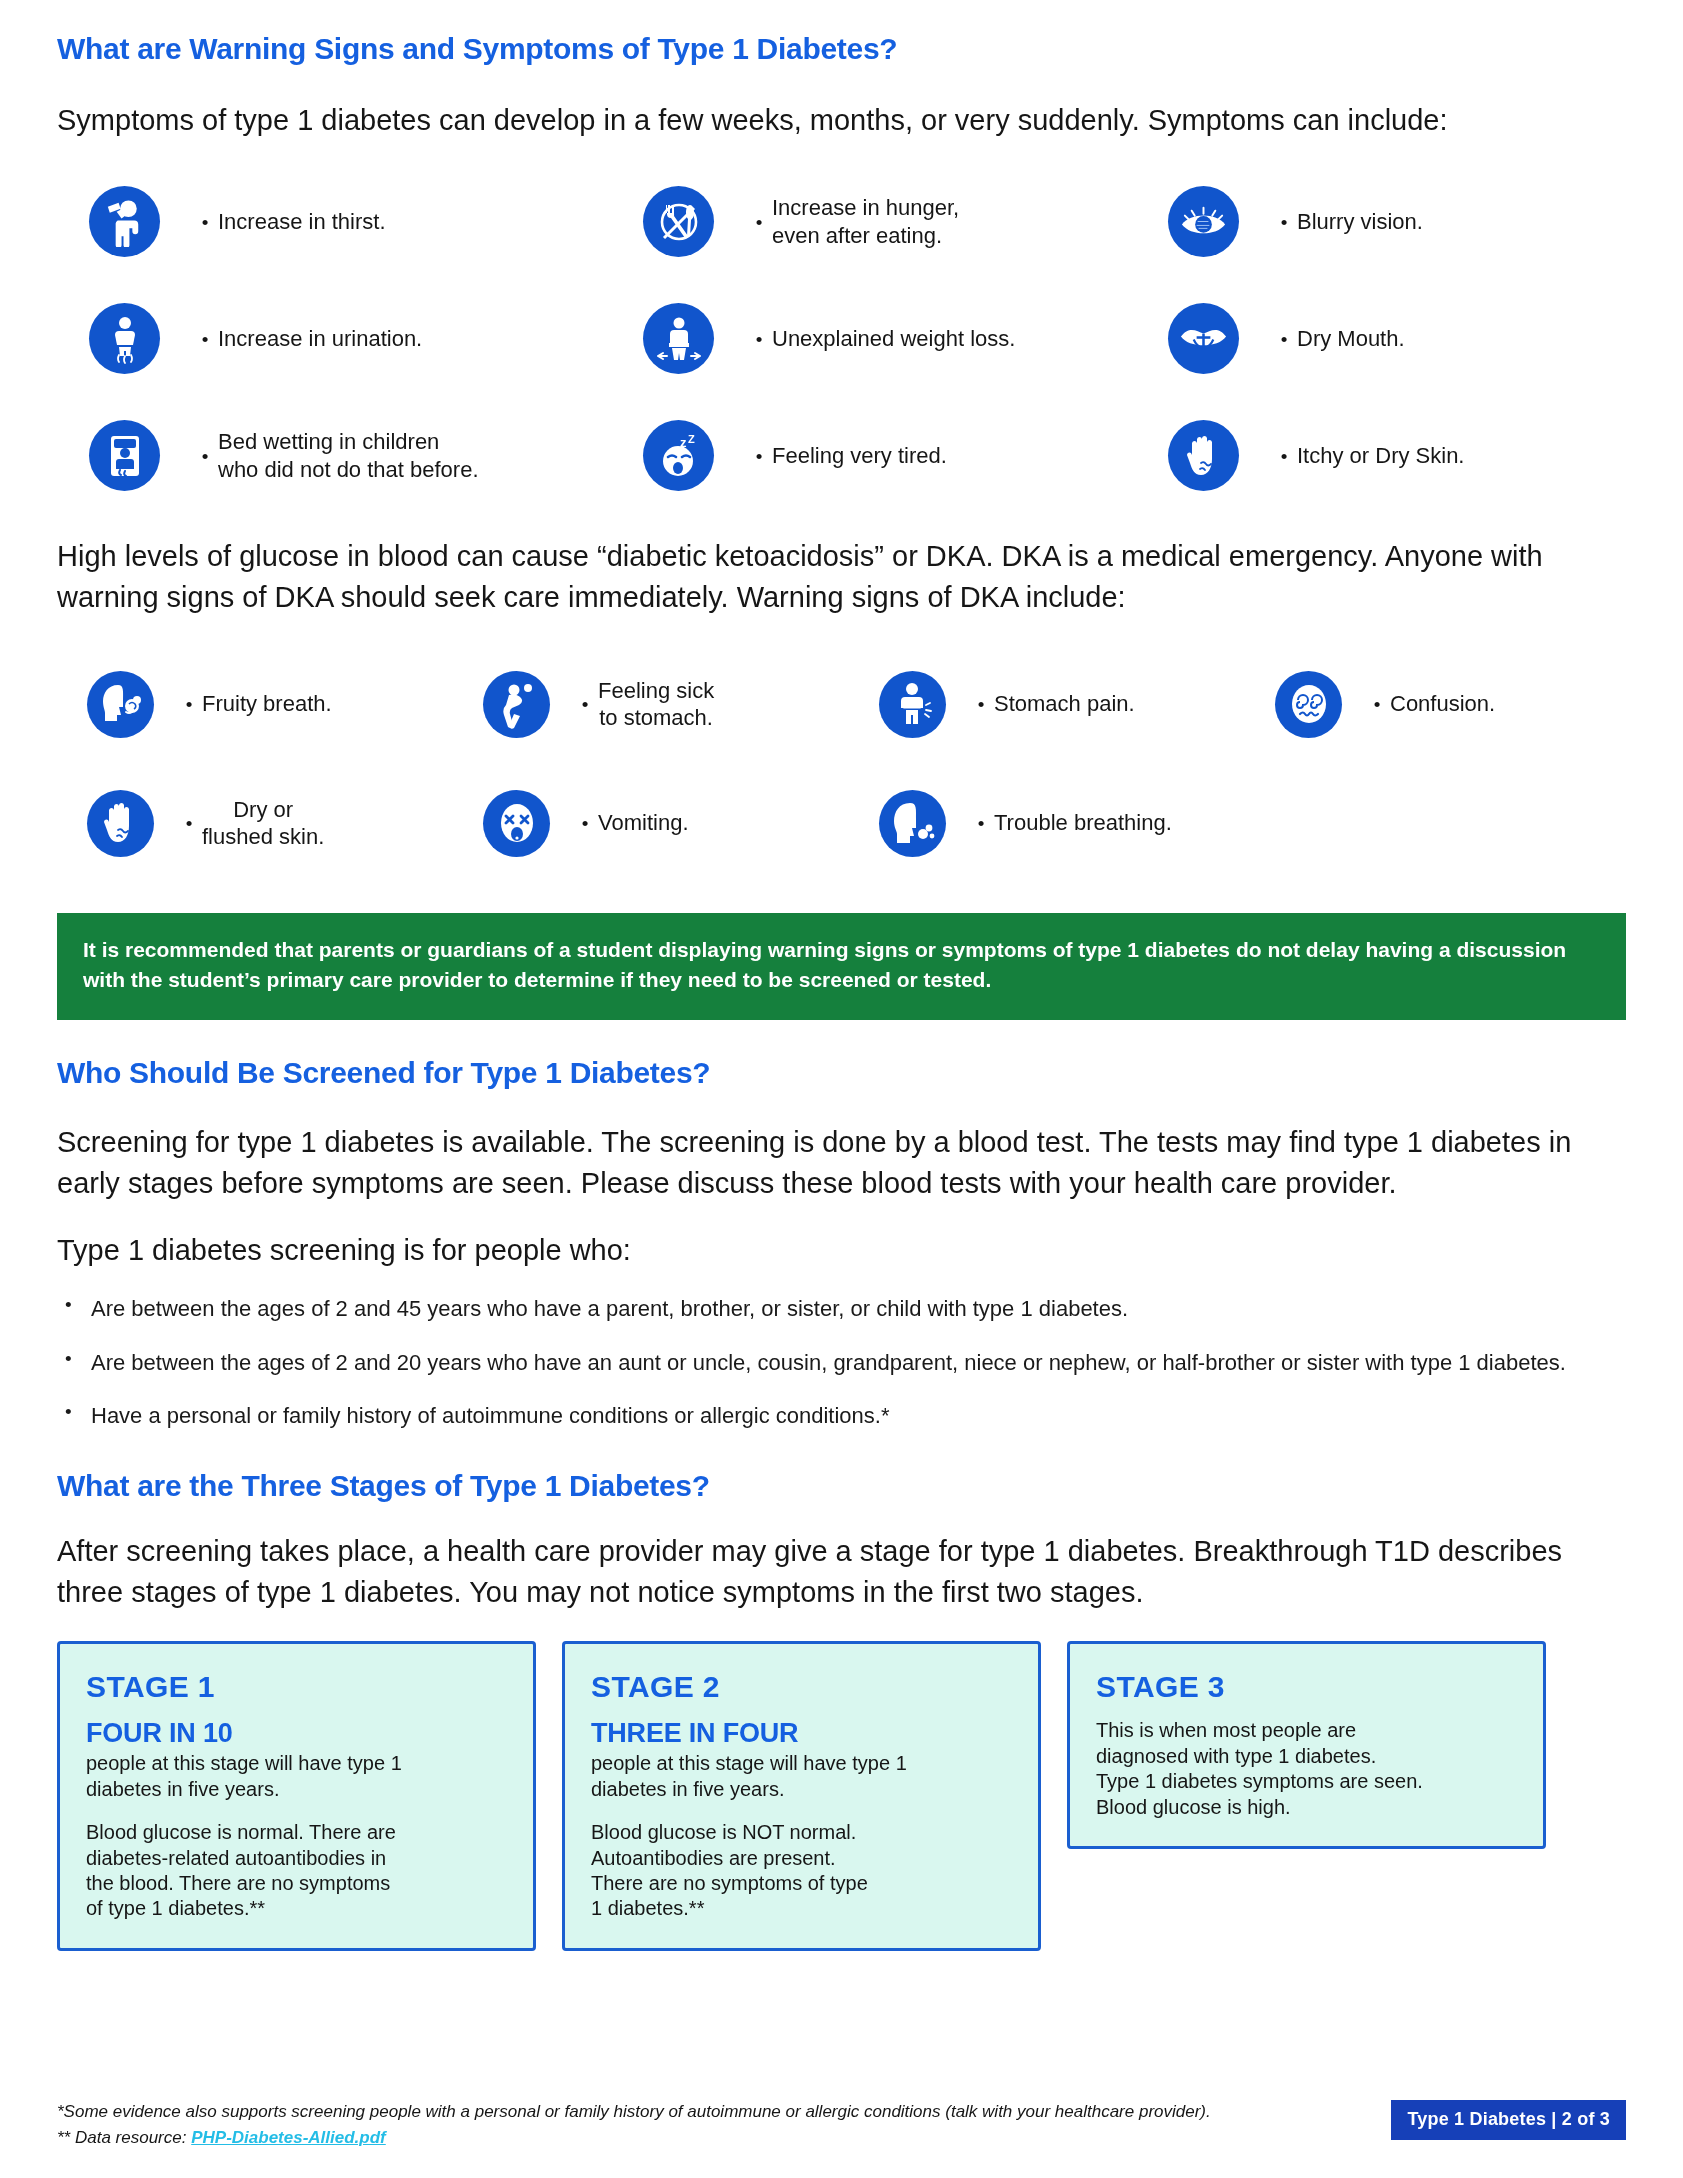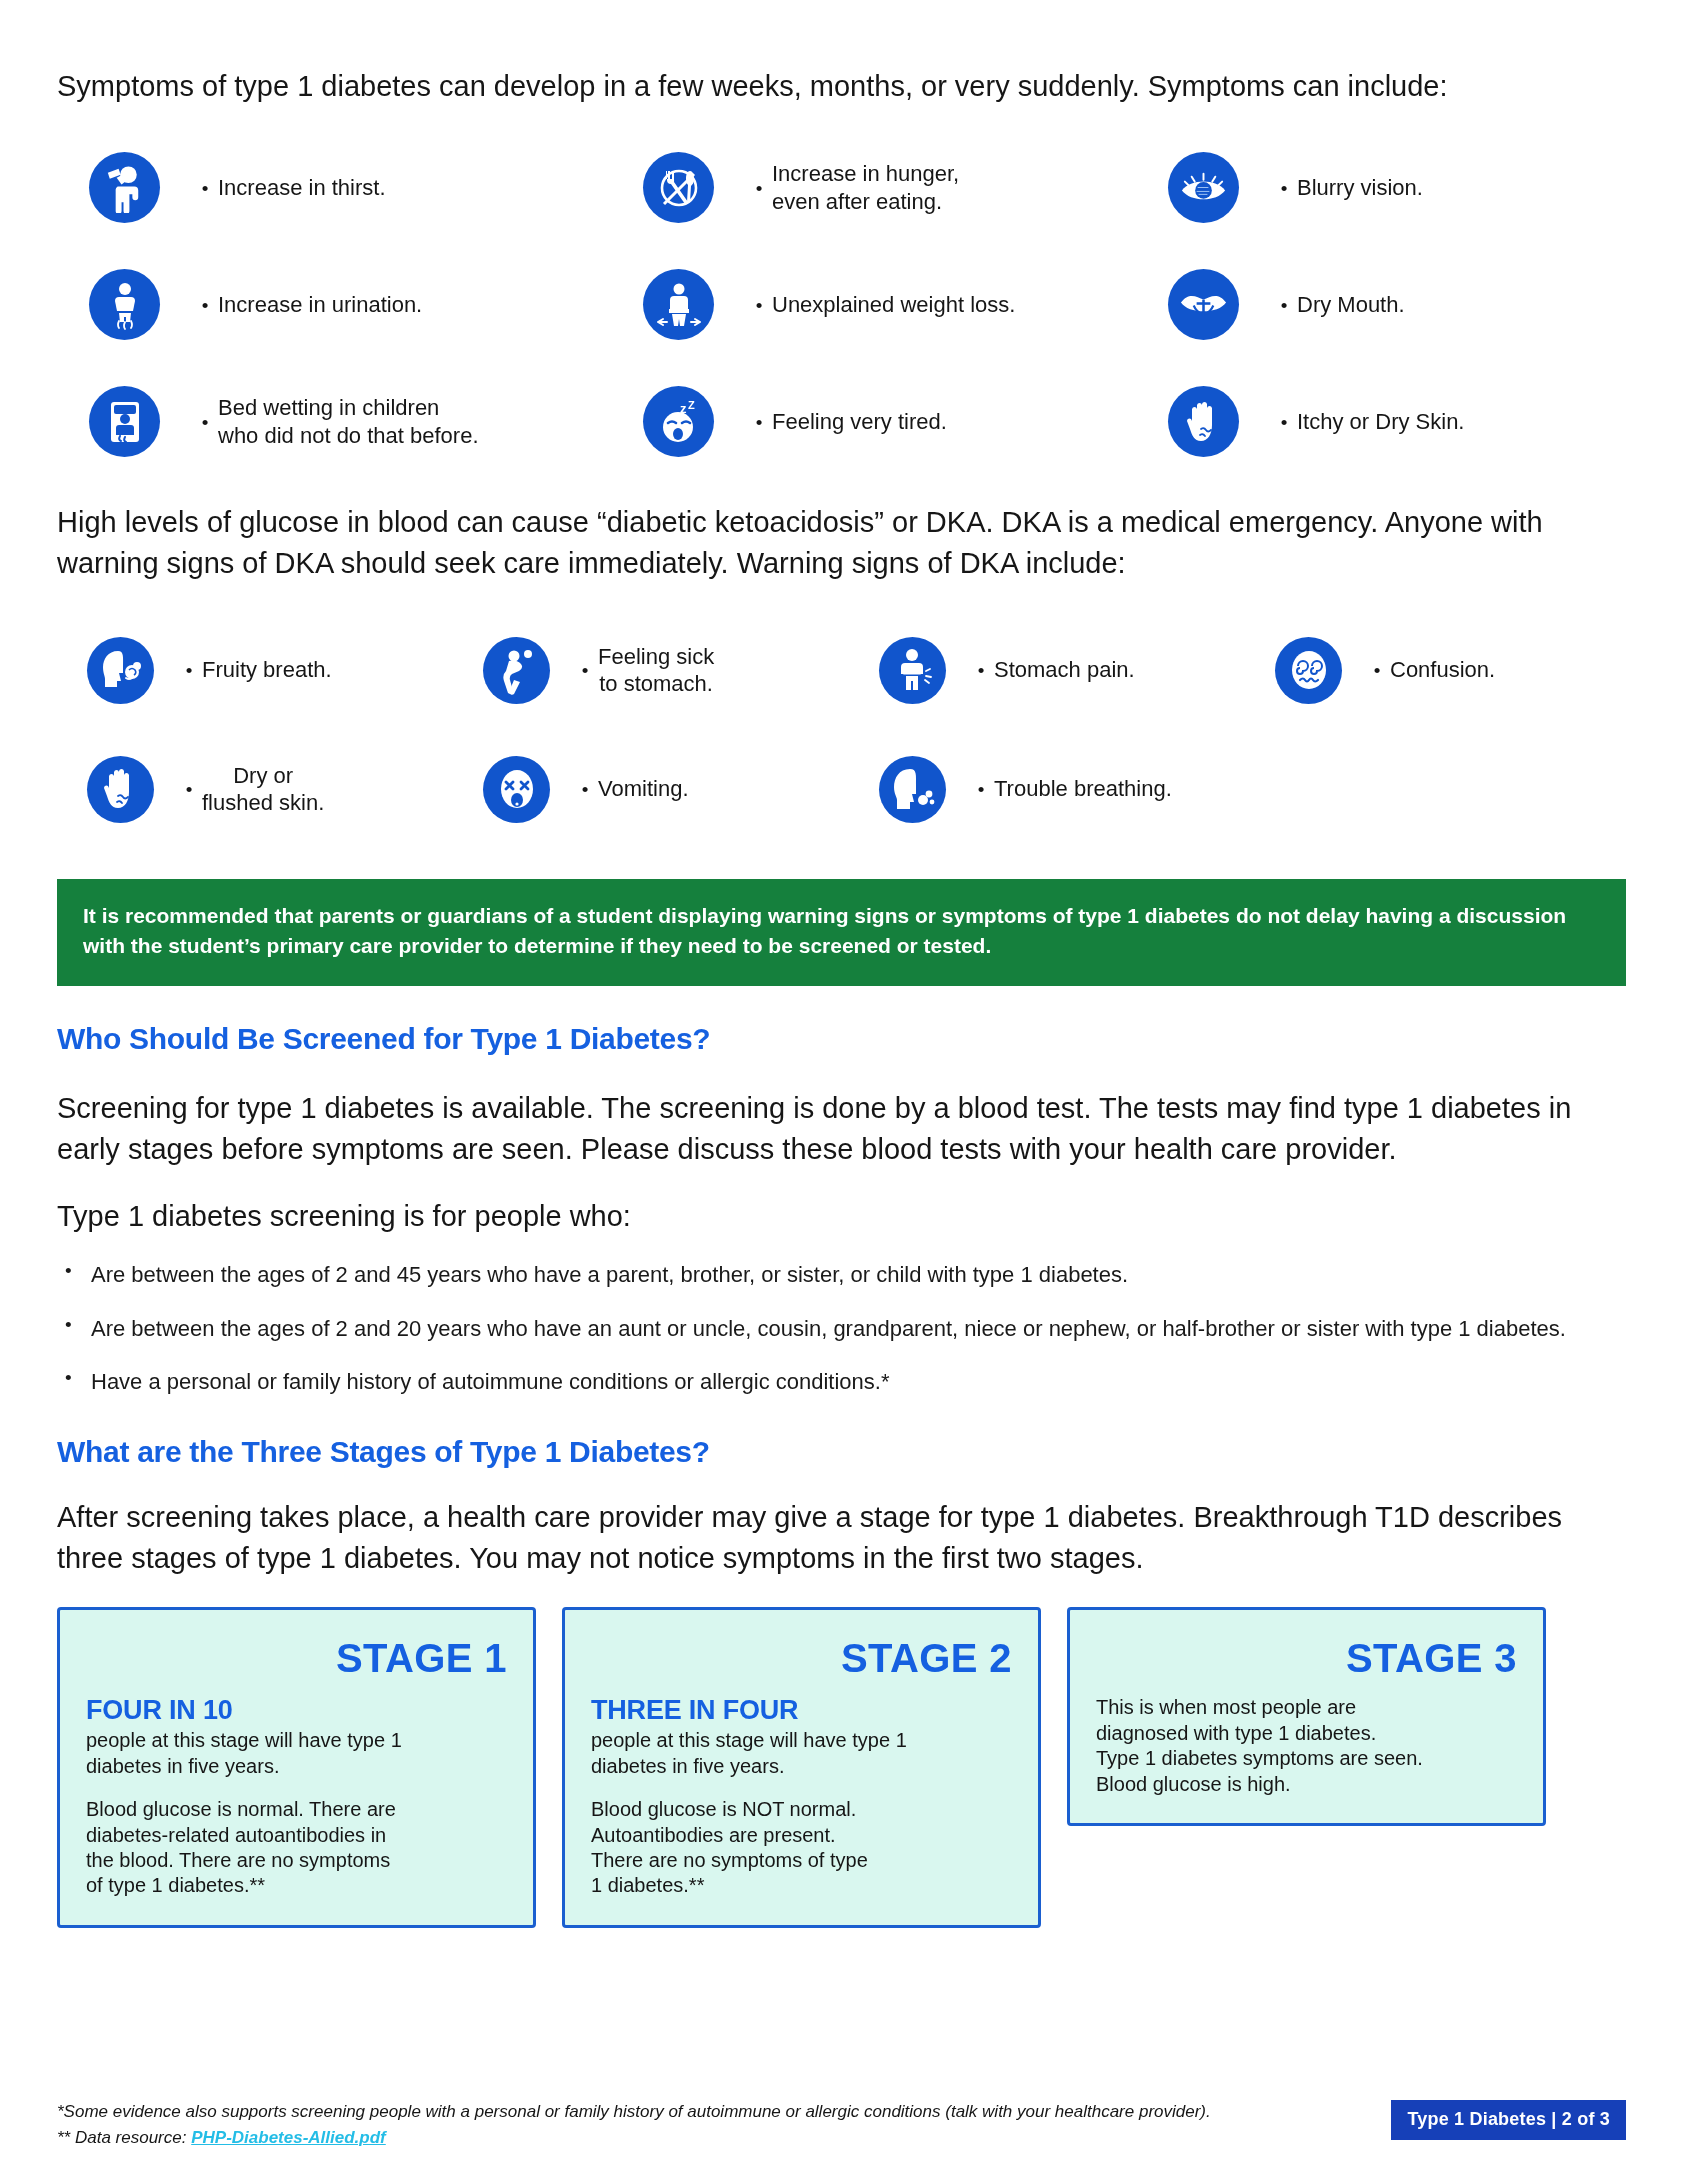--- a/index.html
+++ b/index.html
@@ -95,24 +95,24 @@
   .stages { display: flex; gap: 26px; }
   .stage-box {
     width: 479px;
     border: 3px solid #1a5fd0;
     background: #d9f7ef;
     border-radius: 4px;
     padding: 20px 26px 26px 26px;
   }
   .stage-box.short { align-self: flex-start; }
   .stage-title {
-    text-align: right;
+    text-align: left;
     color: #1560e0;
     font-weight: bold;
-    font-size: 40px;
+    font-size: 30px;
     letter-spacing: 0.4px;
     margin: 6px 0 14px 0;
   }
   .stage-sub {
     color: #1560e0;
     font-weight: bold;
     font-size: 27px;
     letter-spacing: -0.2px;
     margin: 4px 0 2px 0;
   }
@@ -154,20 +154,21 @@
     letter-spacing: 0.2px;
     white-space: nowrap;
   }
 </style>
 </head>
 <body>
 
 <div class="page">
 
   <div style="height:32px"></div>
+  <h2 class="section-head">What are Warning Signs and Symptoms of Type 1 Diabetes?</h2>
 
   <div style="height:34px"></div>
   <p class="para">Symptoms of type 1 diabetes can develop in a few weeks, months, or very suddenly. Symptoms can include:</p>
 
   <div style="height:22px"></div>
   <div class="sym-grid">
 
     <div class="sym-row">
       <div class="sym-icon">
         <svg width="51" height="51" viewBox="0 0 52 52">

